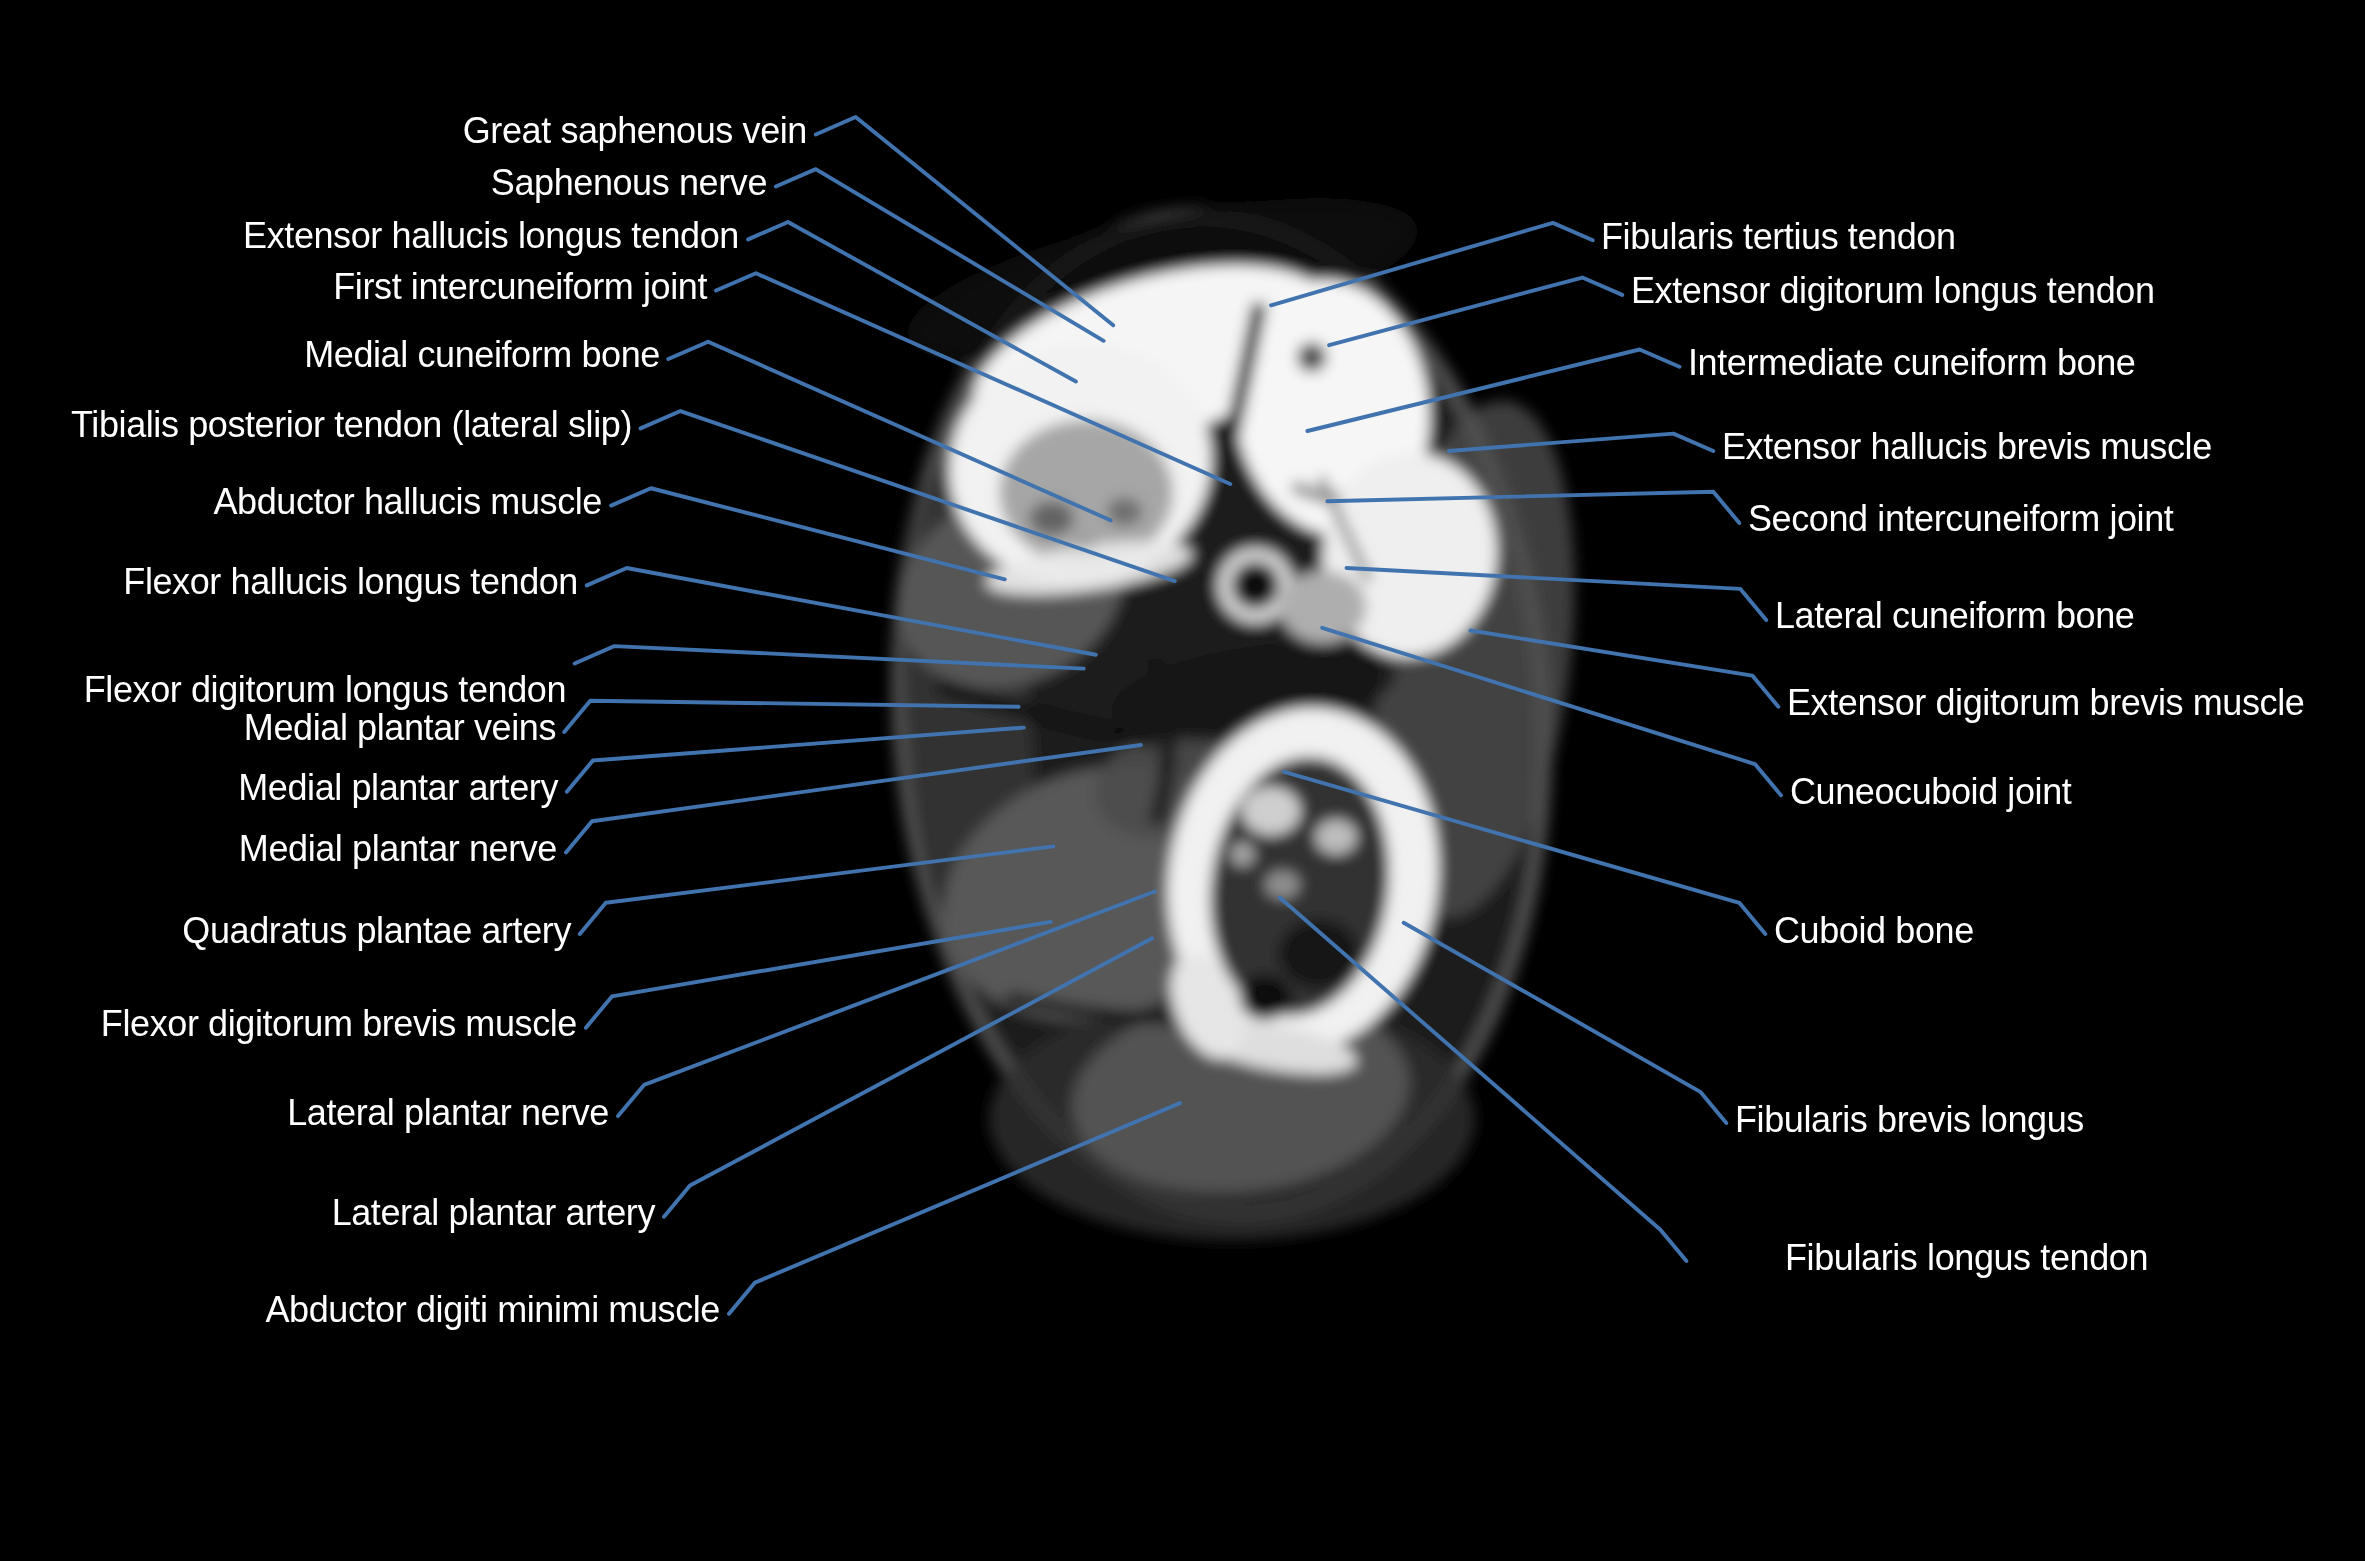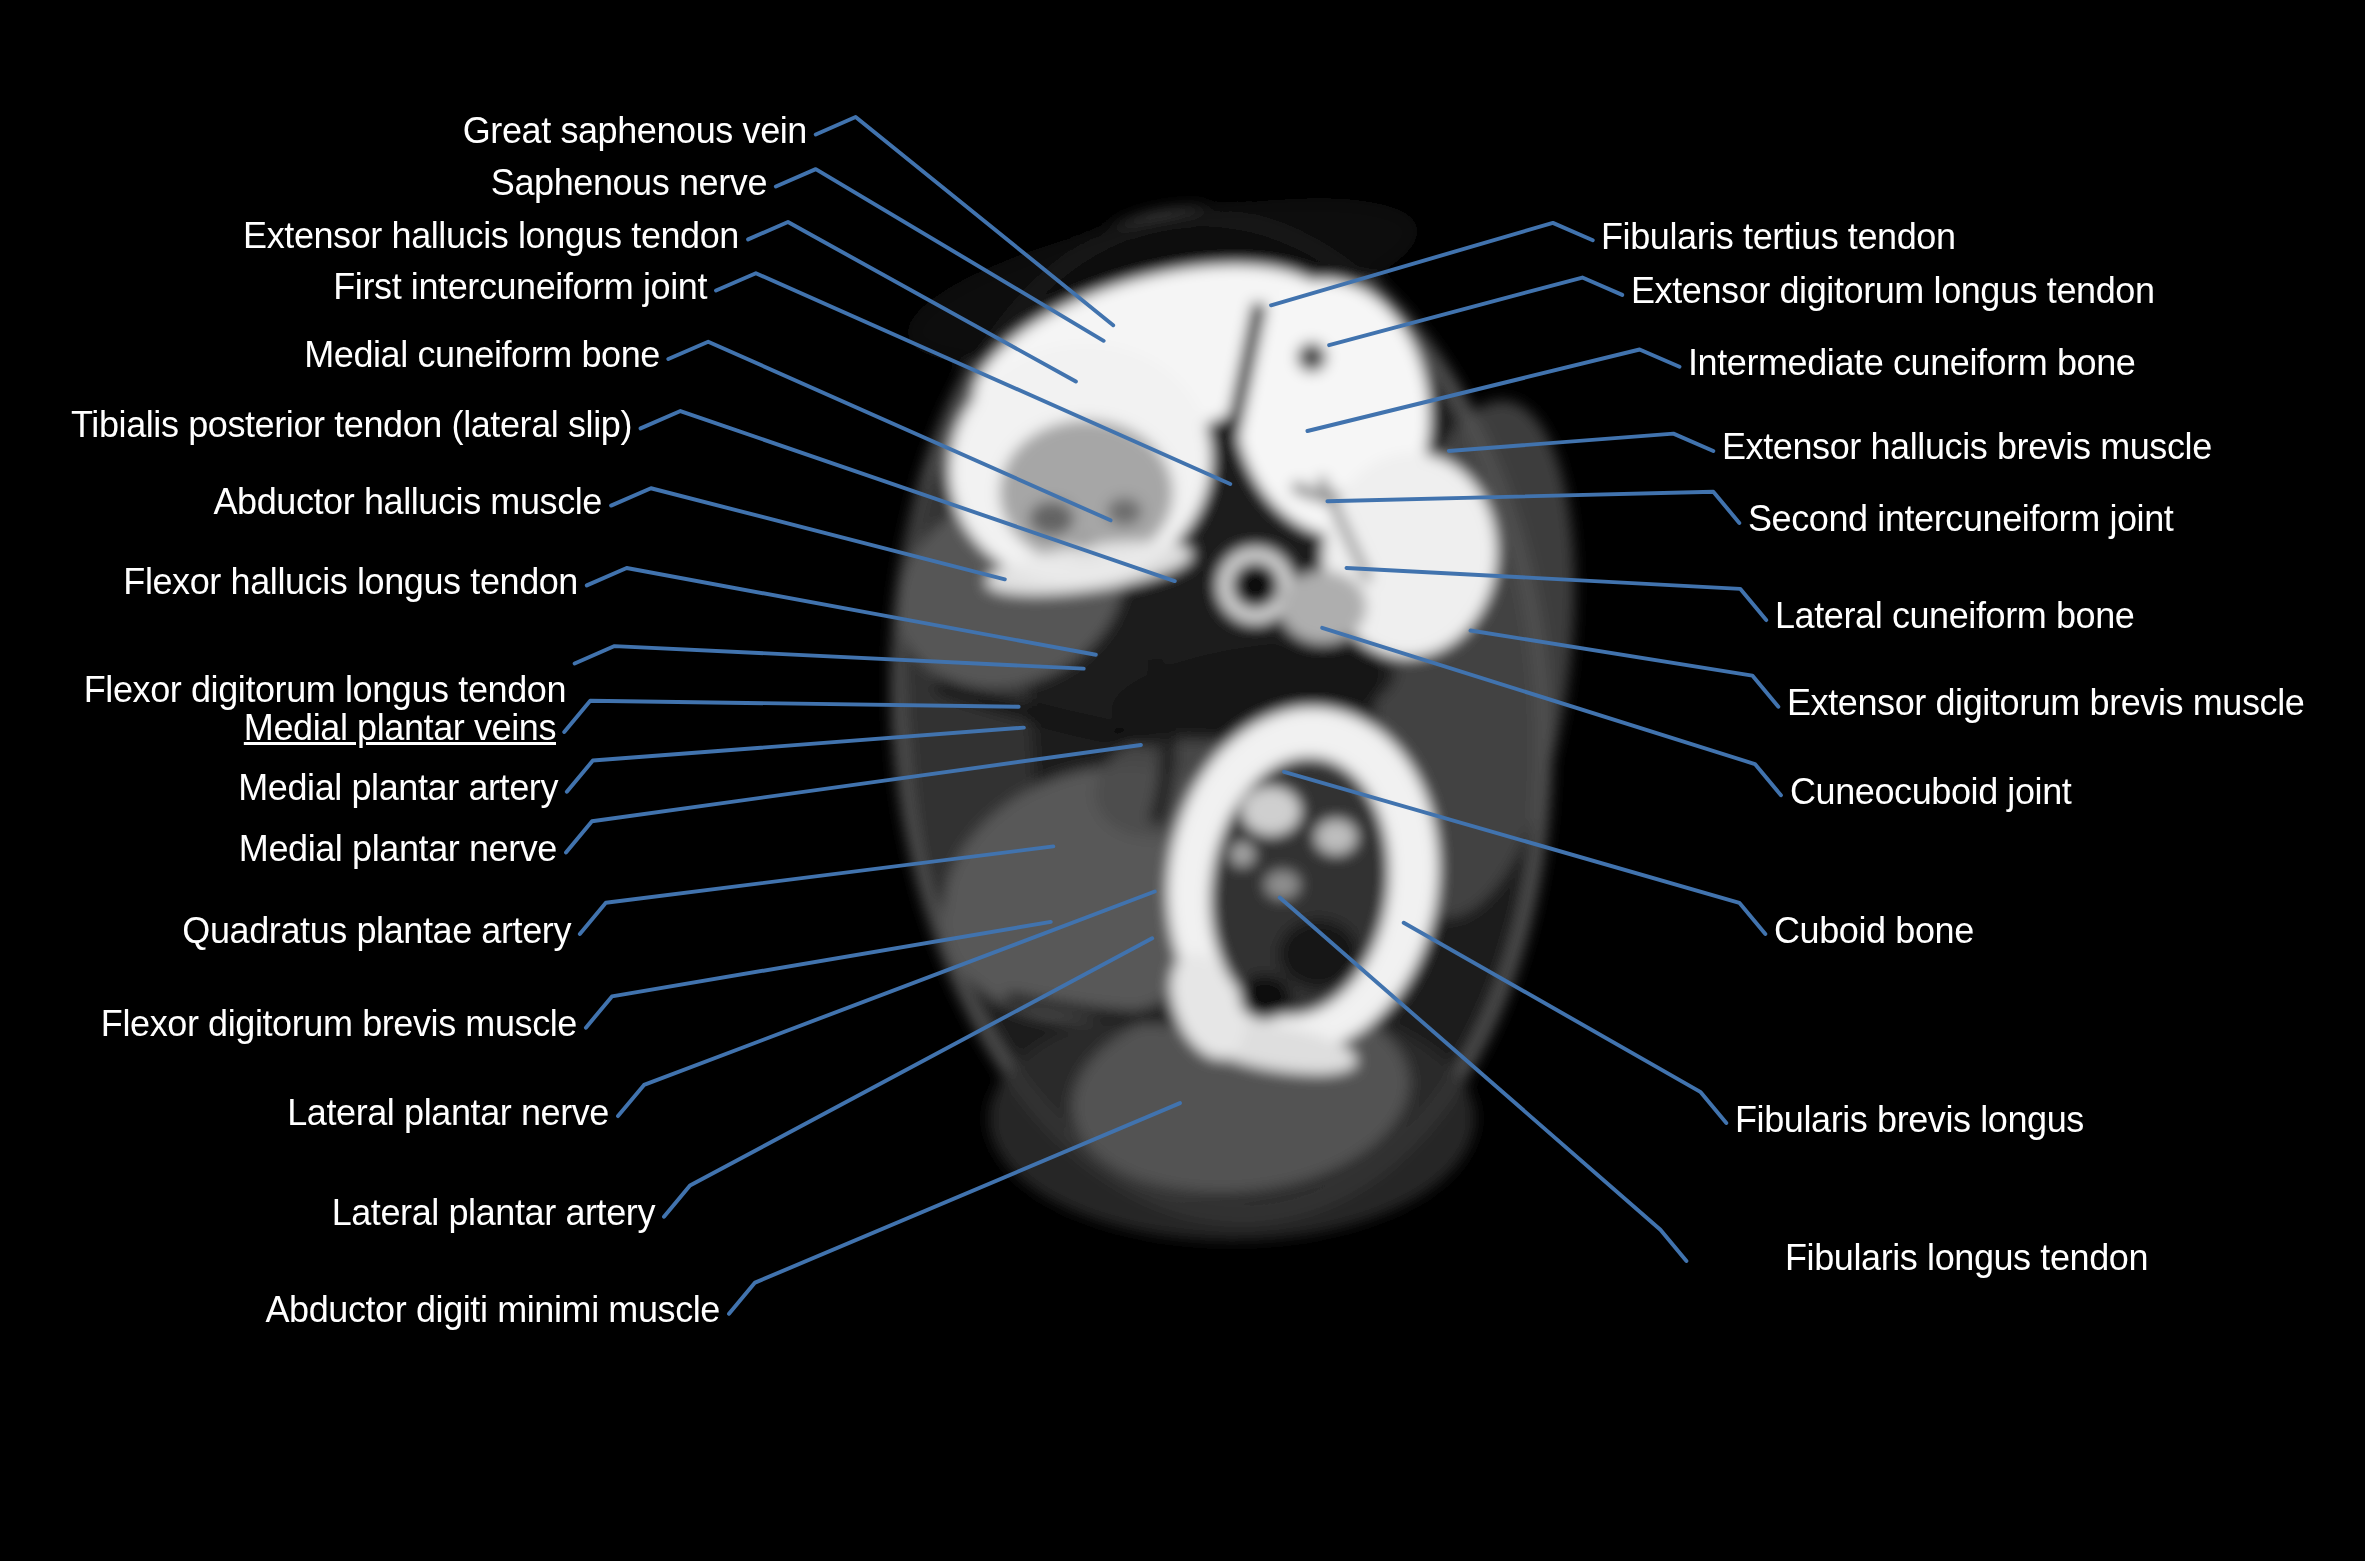--- a/index.html
+++ b/index.html
@@ -105,21 +105,21 @@
   <div id="labels">
       <div class="label left" style="right: 1559px; top: 107px;">Great saphenous vein</div>
       <div class="label left" style="right: 1599px; top: 159px;">Saphenous nerve</div>
       <div class="label left" style="right: 1627px; top: 212px;">Extensor hallucis longus tendon</div>
       <div class="label left" style="right: 1659px; top: 263px;">First intercuneiform joint</div>
       <div class="label left" style="right: 1706px; top: 331px;">Medial cuneiform bone</div>
       <div class="label left" style="right: 1734px; top: 401px;">Tibialis posterior tendon (lateral slip)</div>
       <div class="label left" style="right: 1764px; top: 478px;">Abductor hallucis muscle</div>
       <div class="label left" style="right: 1788px; top: 558px;">Flexor hallucis longus tendon</div>
       <div class="label left" style="right: 1800px; top: 636px; margin-top: 30px;">Flexor digitorum longus tendon</div>
-      <div class="label left" style="right: 1810px; top: 704px; text-decoration: underline;">Medial plantar veins</div>
+      <div class="label left" style="right: 1810px; top: 704px;">Medial plantar veins</div>
       <div class="label left" style="right: 1808px; top: 764px;">Medial plantar artery</div>
       <div class="label left" style="right: 1809px; top: 825px;">Medial plantar nerve</div>
       <div class="label left" style="right: 1795px; top: 907px;">Quadratus plantae artery</div>
       <div class="label left" style="right: 1789px; top: 1000px;">Flexor digitorum brevis muscle</div>
       <div class="label left" style="right: 1757px; top: 1089px;">Lateral plantar nerve</div>
       <div class="label left" style="right: 1711px; top: 1189px;">Lateral plantar artery</div>
       <div class="label left" style="right: 1646px; top: 1286px; margin-left: 32px;">Abductor digiti minimi muscle</div>
       <div class="label right" style="left: 1601px; top: 213px;">Fibularis tertius tendon</div>
       <div class="label right" style="left: 1631px; top: 267px;">Extensor digitorum longus tendon</div>
       <div class="label right" style="left: 1688px; top: 339px;">Intermediate cuneiform bone</div>

